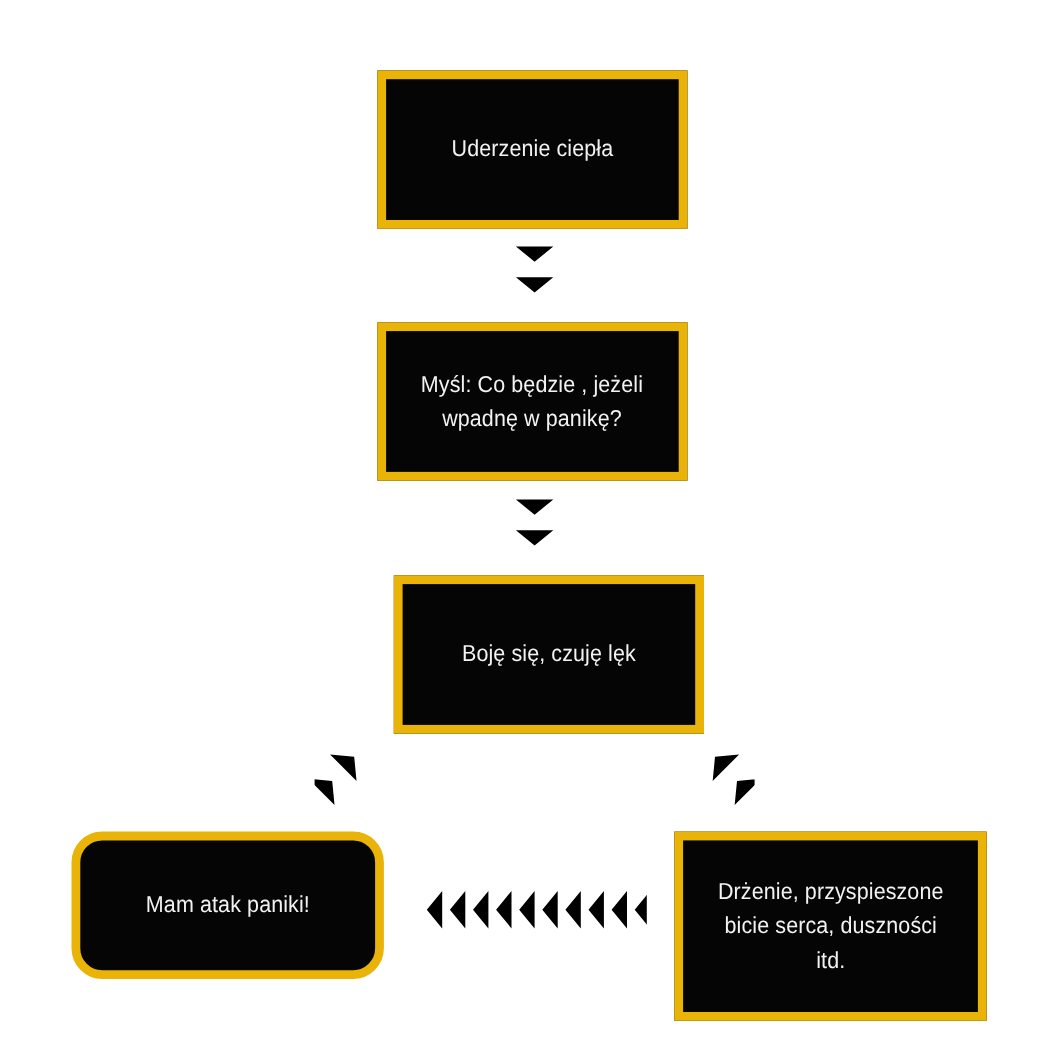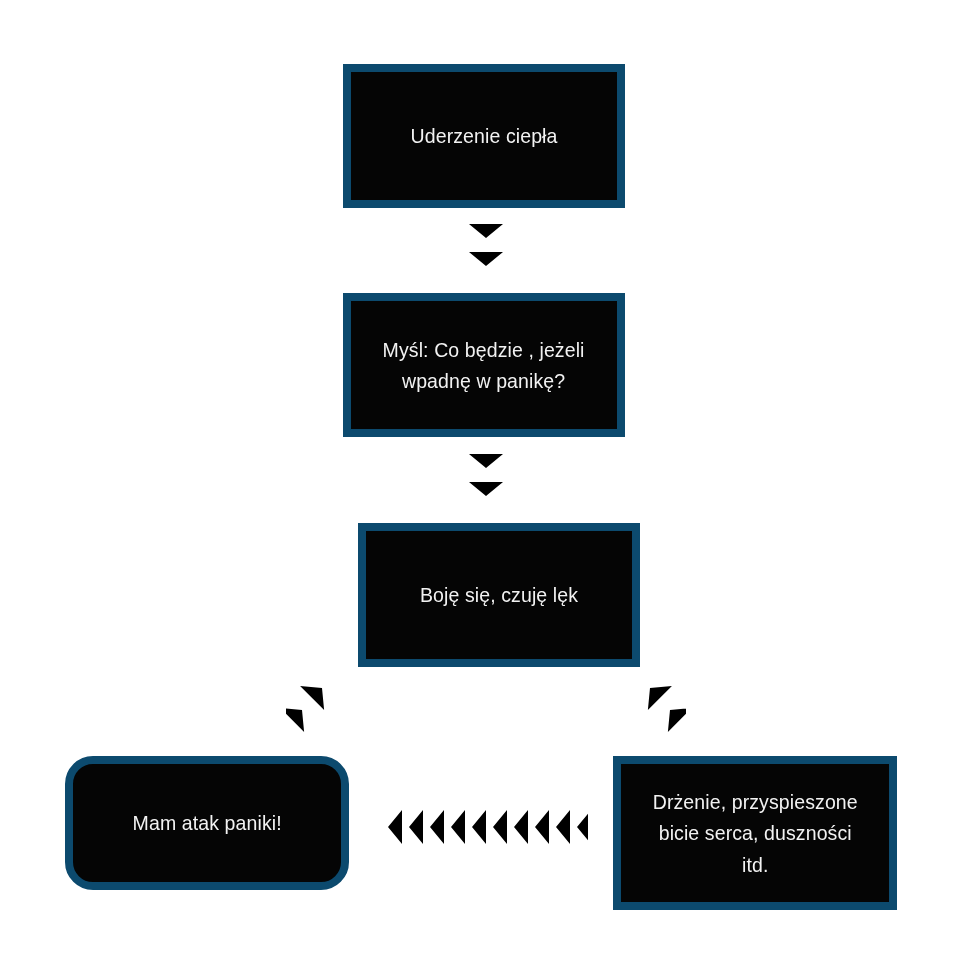--- a/index.html
+++ b/index.html
@@ -16,21 +16,21 @@
   }
   #canvas {
     position: absolute;
     left: 0; top: 0;
     width: 960px;
     height: 960px;
   }
   .node {
     position: absolute;
     background: #050505;
-    border: 8px solid #0c4a6e;
+    border: 8px solid #eab308;
     box-sizing: border-box;
     display: flex;
     align-items: center;
     justify-content: center;
     text-align: center;
   }
   .node-label {
     color: #f2f2f2;
     font-family: "Liberation Sans", sans-serif;
     font-size: 21px;
@@ -39,21 +39,21 @@
     letter-spacing: 0.1px;
     padding: 0 14px;
     white-space: pre-line;
     transform: scaleX(0.93);
   }
   
   #node-heat      { left: 343px; top: 64px;  width: 282px; height: 144px; }
   #node-thought   { left: 343px; top: 293px; width: 282px; height: 144px; }
   #node-fear      { left: 358px; top: 523px; width: 282px; height: 144px; }
   #node-panic     { left: 65px;  top: 756px; width: 284px; height: 134px; border-radius: 28px; }
-  #node-symptoms  { left: 613px; top: 756px; width: 284px; height: 154px; }
+  #node-symptoms  { left: 613px; top: 756px; width: 284px; height: 172px; }
 
   
   .arrow-group {
     position: absolute;
   }
   .arrow-group svg { display: block; }
 
   #arrow-heat-to-thought  { left: 460px; top: 222px; }
   #arrow-thought-to-fear  { left: 460px; top: 452px; }
   #arrow-fear-to-panic    { left: 286px; top: 672px; }

